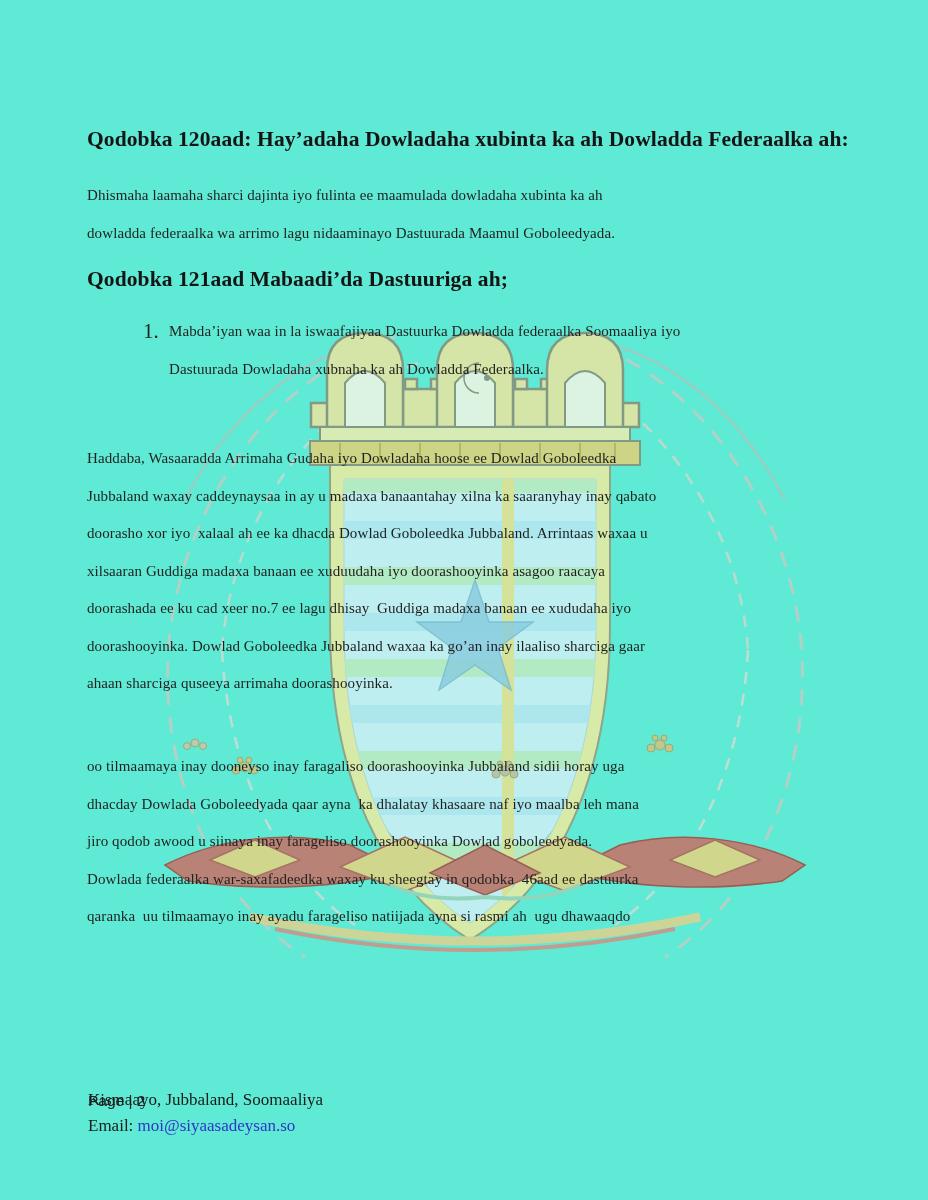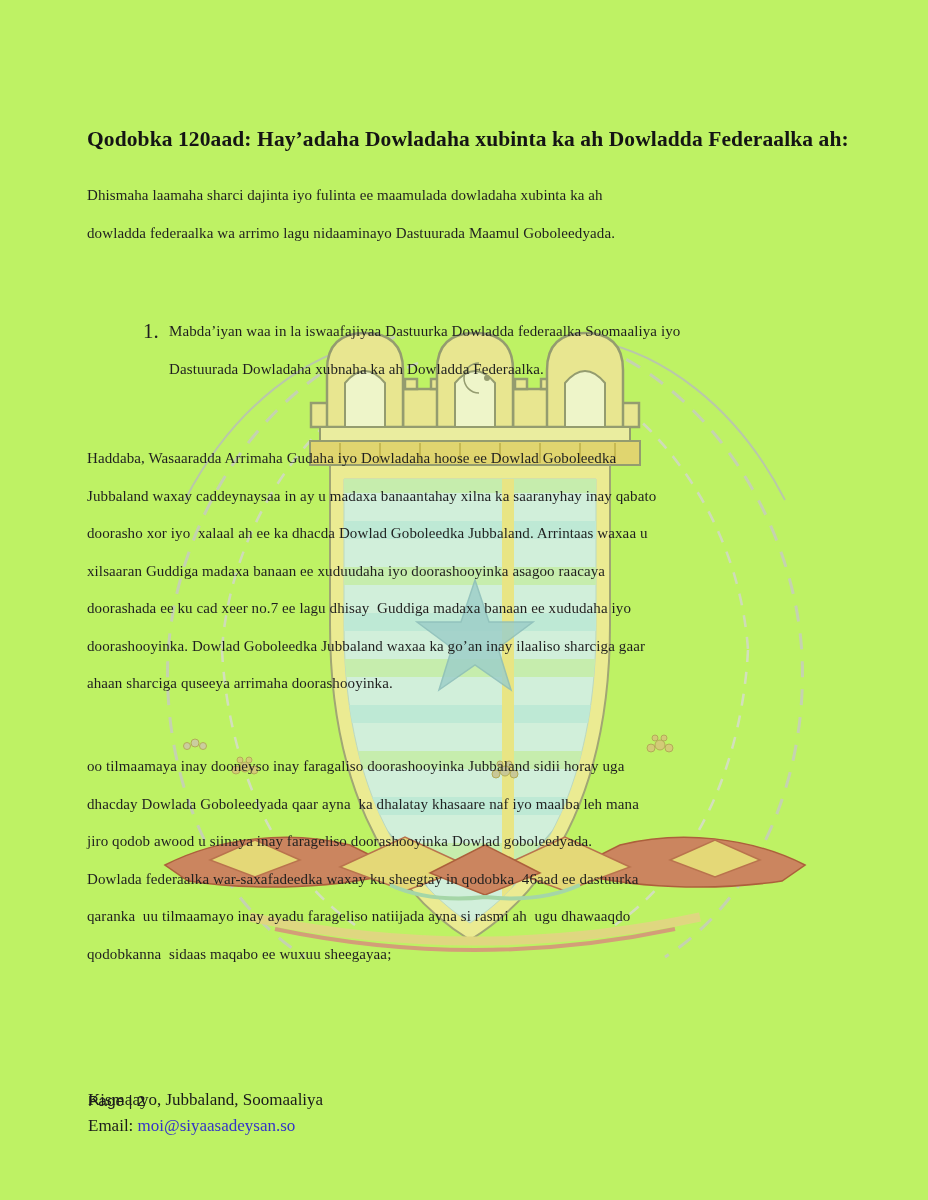--- a/index.html
+++ b/index.html
@@ -1,20 +1,20 @@
 <!DOCTYPE html>
 <html><head>
 <meta charset="utf-8">
 <style>
   html,body{margin:0;padding:0;background:#e8e8e8;}
   .page{
     position:relative;
     width:928px;height:1200px;
     margin:0 auto;
-    background:#bef264;
+    background:#5eead4;
     overflow:hidden;
     font-family:"Liberation Serif", serif;
     color:#1f1f1f;
   }
   .watermark{
     position:absolute;
     left:140px;top:325px;
     width:690px;height:655px;
     opacity:0.8;
     pointer-events:none;
@@ -169,20 +169,23 @@
 
   <div class="block bold" style="top:121px;">
     <div class="t-line">Qodobka 120aad: Hay’adaha Dowladaha xubinta ka ah Dowladda Federaalka ah:</div>
   </div>
 
   <div class="block" style="top:177px;">
     <div class="t-line">Dhismaha laamaha sharci dajinta iyo fulinta ee maamulada dowladaha xubinta ka ah</div>
     <div class="t-line">dowladda federaalka wa arrimo lagu nidaaminayo Dastuurada Maamul Goboleedyada.</div>
   </div>
 
+  <div class="block bold" style="top:261px;">
+    <div class="t-line">Qodobka 121aad Mabaadi’da Dastuuriga ah;</div>
+  </div>
 
   <div class="block list-block" style="top:313px;">
     <span class="list-number">1.</span>
     <div>
       <div class="t-line">Mabda’iyan waa in la iswaafajiyaa Dastuurka Dowladda federaalka Soomaaliya iyo</div>
       <div class="t-line">Dastuurada Dowladaha xubnaha ka ah Dowladda Federaalka.</div>
     </div>
   </div>
 
   <div class="block" style="top:440px;">
@@ -194,21 +197,20 @@
     <div class="t-line">doorashooyinka. Dowlad Goboleedka Jubbaland waxaa ka go’an inay ilaaliso sharciga gaar</div>
     <div class="t-line">ahaan sharciga quseeya arrimaha doorashooyinka.</div>
   </div>
 
   <div class="block" style="top:748px;">
     <div class="t-line">oo tilmaamaya inay dooneyso inay faragaliso doorashooyinka Jubbaland sidii horay uga</div>
     <div class="t-line">dhacday Dowlada Goboleedyada qaar ayna  ka dhalatay khasaare naf iyo maalba leh mana</div>
     <div class="t-line">jiro qodob awood u siinaya inay farageliso doorashooyinka Dowlad goboleedyada.</div>
     <div class="t-line">Dowlada federaalka war-saxafadeedka waxay ku sheegtay in qodobka  46aad ee dastuurka</div>
     <div class="t-line">qaranka  uu tilmaamayo inay ayadu farageliso natiijada ayna si rasmi ah  ugu dhawaaqdo</div>
-    <div class="t-line">qodobkanna  sidaas maqabo ee wuxuu sheegayaa;</div>
   </div>
 
   <div class="footer-left">Page | 2</div>
 
   <div class="footer-center">
     <div>Kismaayo, Jubbaland, Soomaaliya</div>
     <div><span>Email: </span><a class="email-link" href="#">moi@siyaasadeysan.so</a></div>
   </div>
 
 </div>

